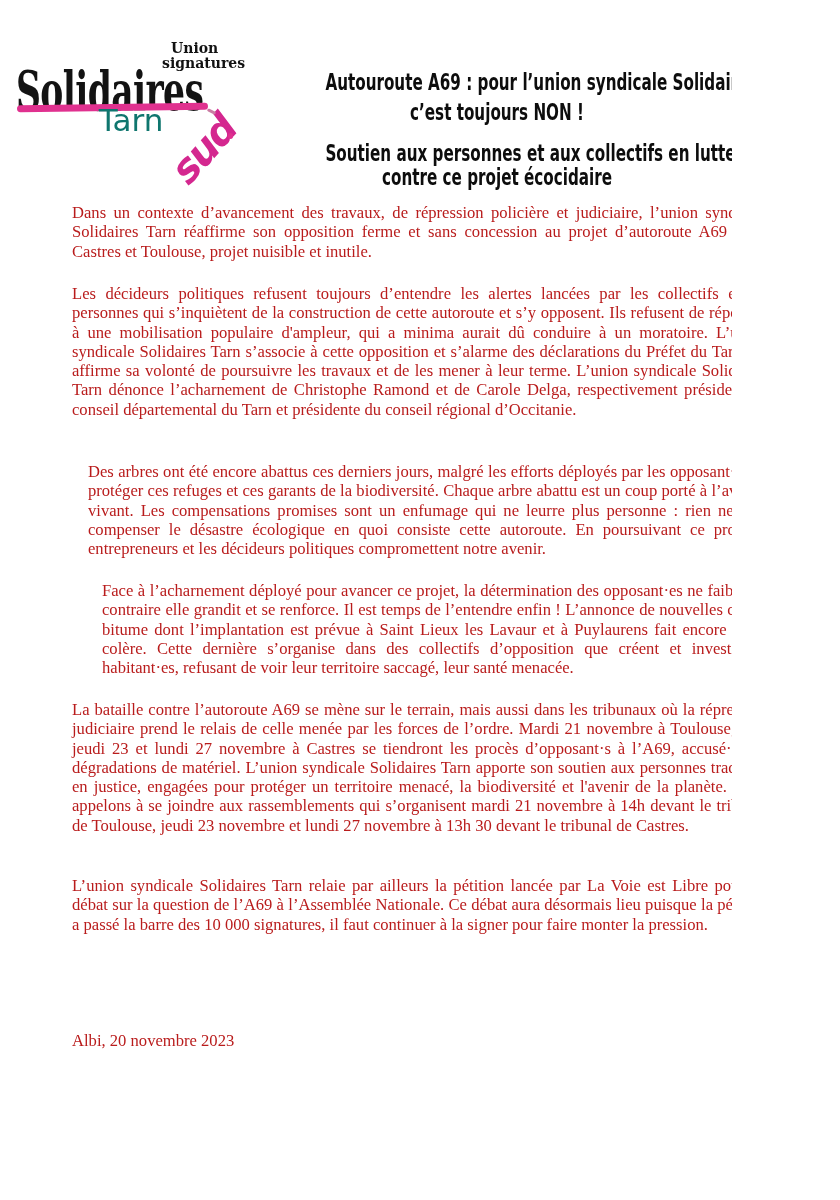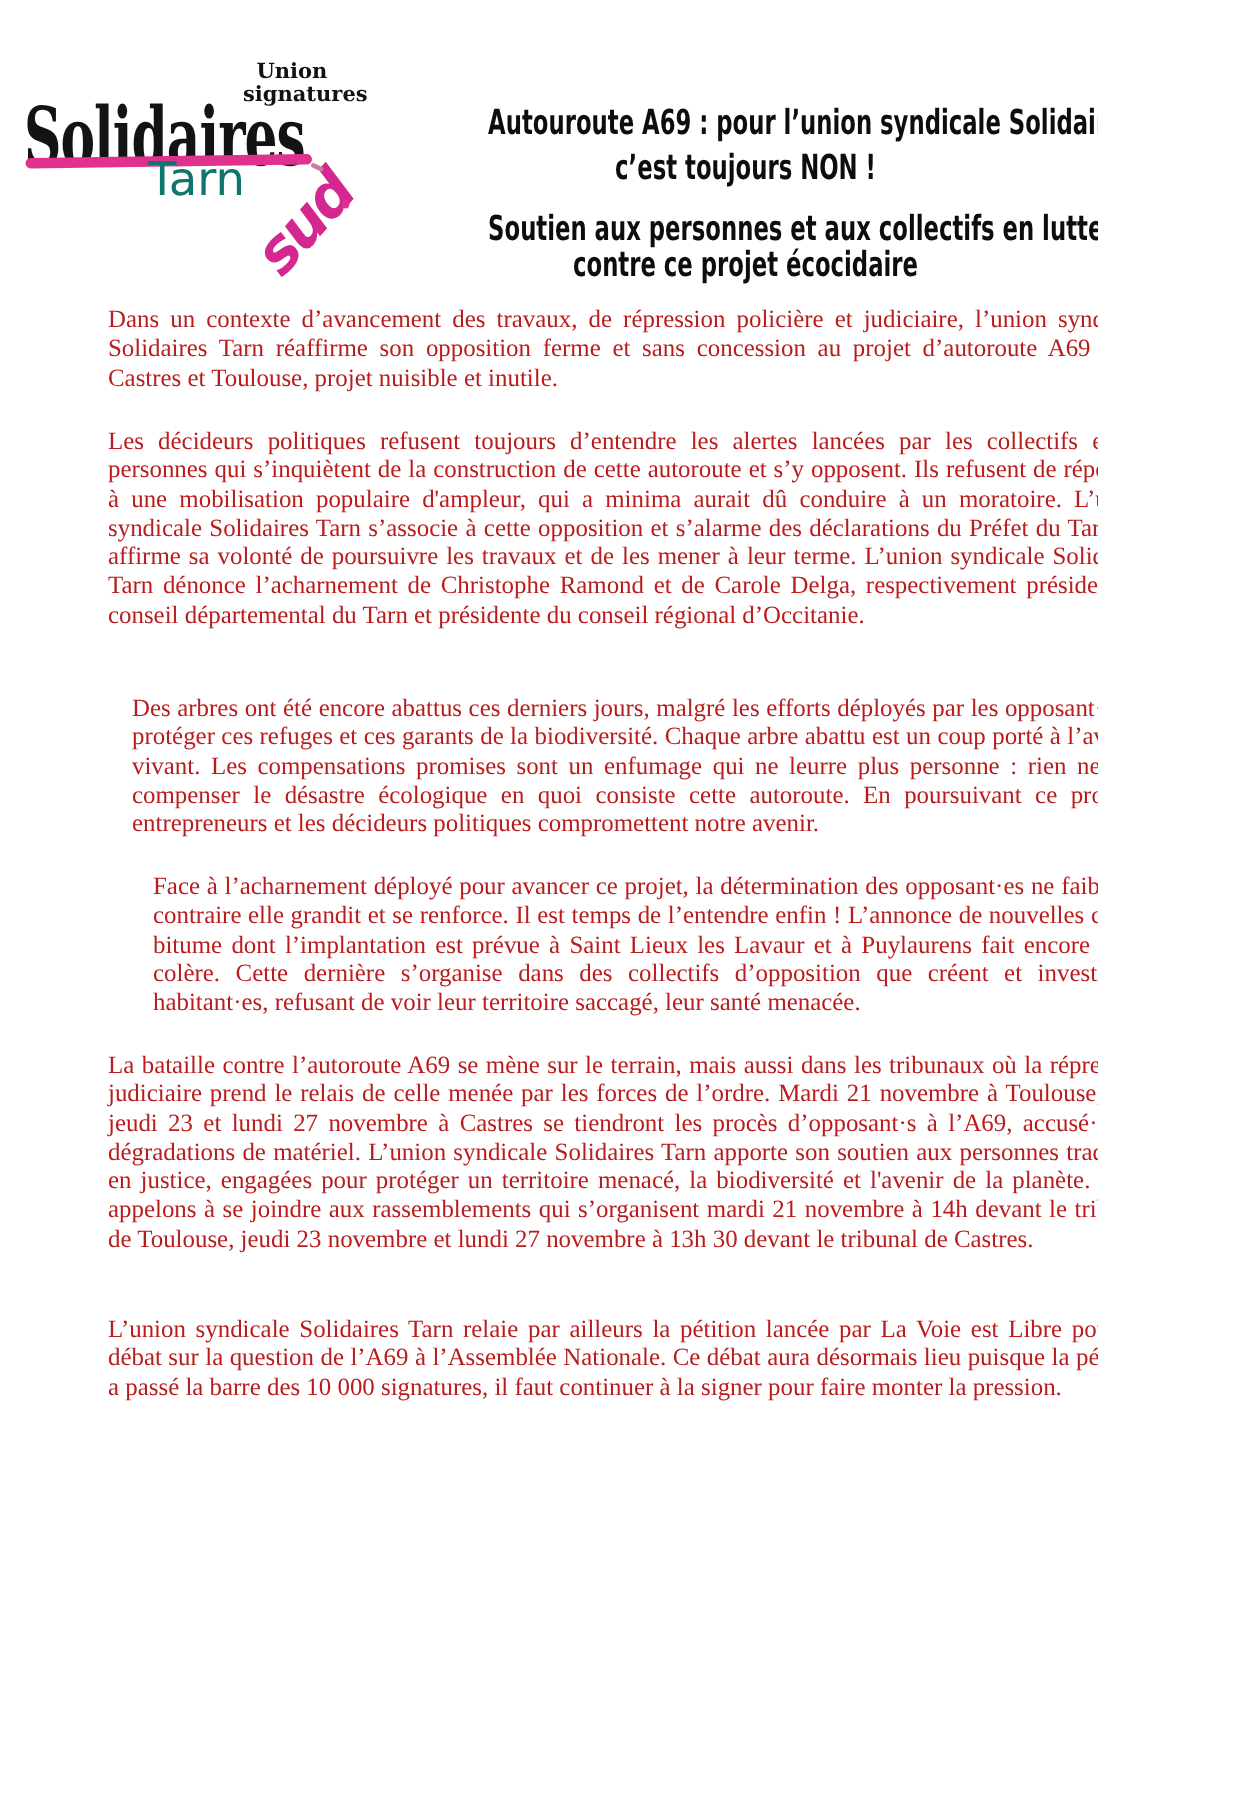--- a/index.html
+++ b/index.html
@@ -135,15 +135,16 @@
     <div class="title-line s2">contre ce projet écocidaire</div>
   </div>
 
   <div class="doc-body">
     <p class="p1">Dans un contexte d’avancement des travaux, de répression policière et judiciaire, l’union syndicale Solidaires Tarn réaffirme son opposition ferme et sans concession au projet d’autoroute A69 entre Castres et Toulouse, projet nuisible et inutile.</p>
     <p class="p2">Les décideurs politiques refusent toujours d’entendre les alertes lancées par les collectifs et les personnes qui s’inquiètent de la construction de cette autoroute et s’y opposent. Ils refusent de répondre à une mobilisation populaire d'ampleur, qui a minima aurait dû conduire à un moratoire. L’union syndicale Solidaires Tarn s’associe à cette opposition et s’alarme des déclarations du Préfet du Tarn qui affirme sa volonté de poursuivre les travaux et de les mener à leur terme. L’union syndicale Solidaires Tarn dénonce l’acharnement de Christophe Ramond et de Carole Delga, respectivement président du conseil départemental du Tarn et présidente du conseil régional d’Occitanie.</p>
     <p class="p3">Des arbres ont été encore abattus ces derniers jours, malgré les efforts déployés par les opposant·es pour protéger ces refuges et ces garants de la biodiversité. Chaque arbre abattu est un coup porté à l’avenir du vivant. Les compensations promises sont un enfumage qui ne leurre plus personne : rien ne pourra compenser le désastre écologique en quoi consiste cette autoroute. En poursuivant ce projet, les entrepreneurs et les décideurs politiques compromettent notre avenir.</p>
     <p class="p4">Face à l’acharnement déployé pour avancer ce projet, la détermination des opposant·es ne faiblit pas, au contraire elle grandit et se renforce. Il est temps de l’entendre enfin ! L’annonce de nouvelles centrales à bitume dont l’implantation est prévue à Saint Lieux les Lavaur et à Puylaurens fait encore monter la colère. Cette dernière s’organise dans des collectifs d’opposition que créent et investissent les habitant·es, refusant de voir leur territoire saccagé, leur santé menacée.</p>
     <p class="p5">La bataille contre l’autoroute A69 se mène sur le terrain, mais aussi dans les tribunaux où la répression judiciaire prend le relais de celle menée par les forces de l’ordre. Mardi 21 novembre à Toulouse, puis jeudi 23 et lundi 27 novembre à Castres se tiendront les procès d’opposant·s à l’A69, accusé·es de dégradations de matériel. L’union syndicale Solidaires Tarn apporte son soutien aux personnes traduites en justice, engagées pour protéger un territoire menacé, la biodiversité et l'avenir de la planète. Nous appelons à se joindre aux rassemblements qui s’organisent mardi 21 novembre à 14h devant le tribunal de Toulouse, jeudi 23 novembre et lundi 27 novembre à 13h 30 devant le tribunal de Castres.</p>
     <p class="p6">L’union syndicale Solidaires Tarn relaie par ailleurs la pétition lancée par La Voie est Libre pour un débat sur la question de l’A69 à l’Assemblée Nationale. Ce débat aura désormais lieu puisque la pétition a passé la barre des 10 000 signatures, il faut continuer à la signer pour faire monter la pression.</p>
+    <p class="dateline">Albi, 20 novembre 2023</p>
   </div>
 
 </div>
 
 </body></html>

